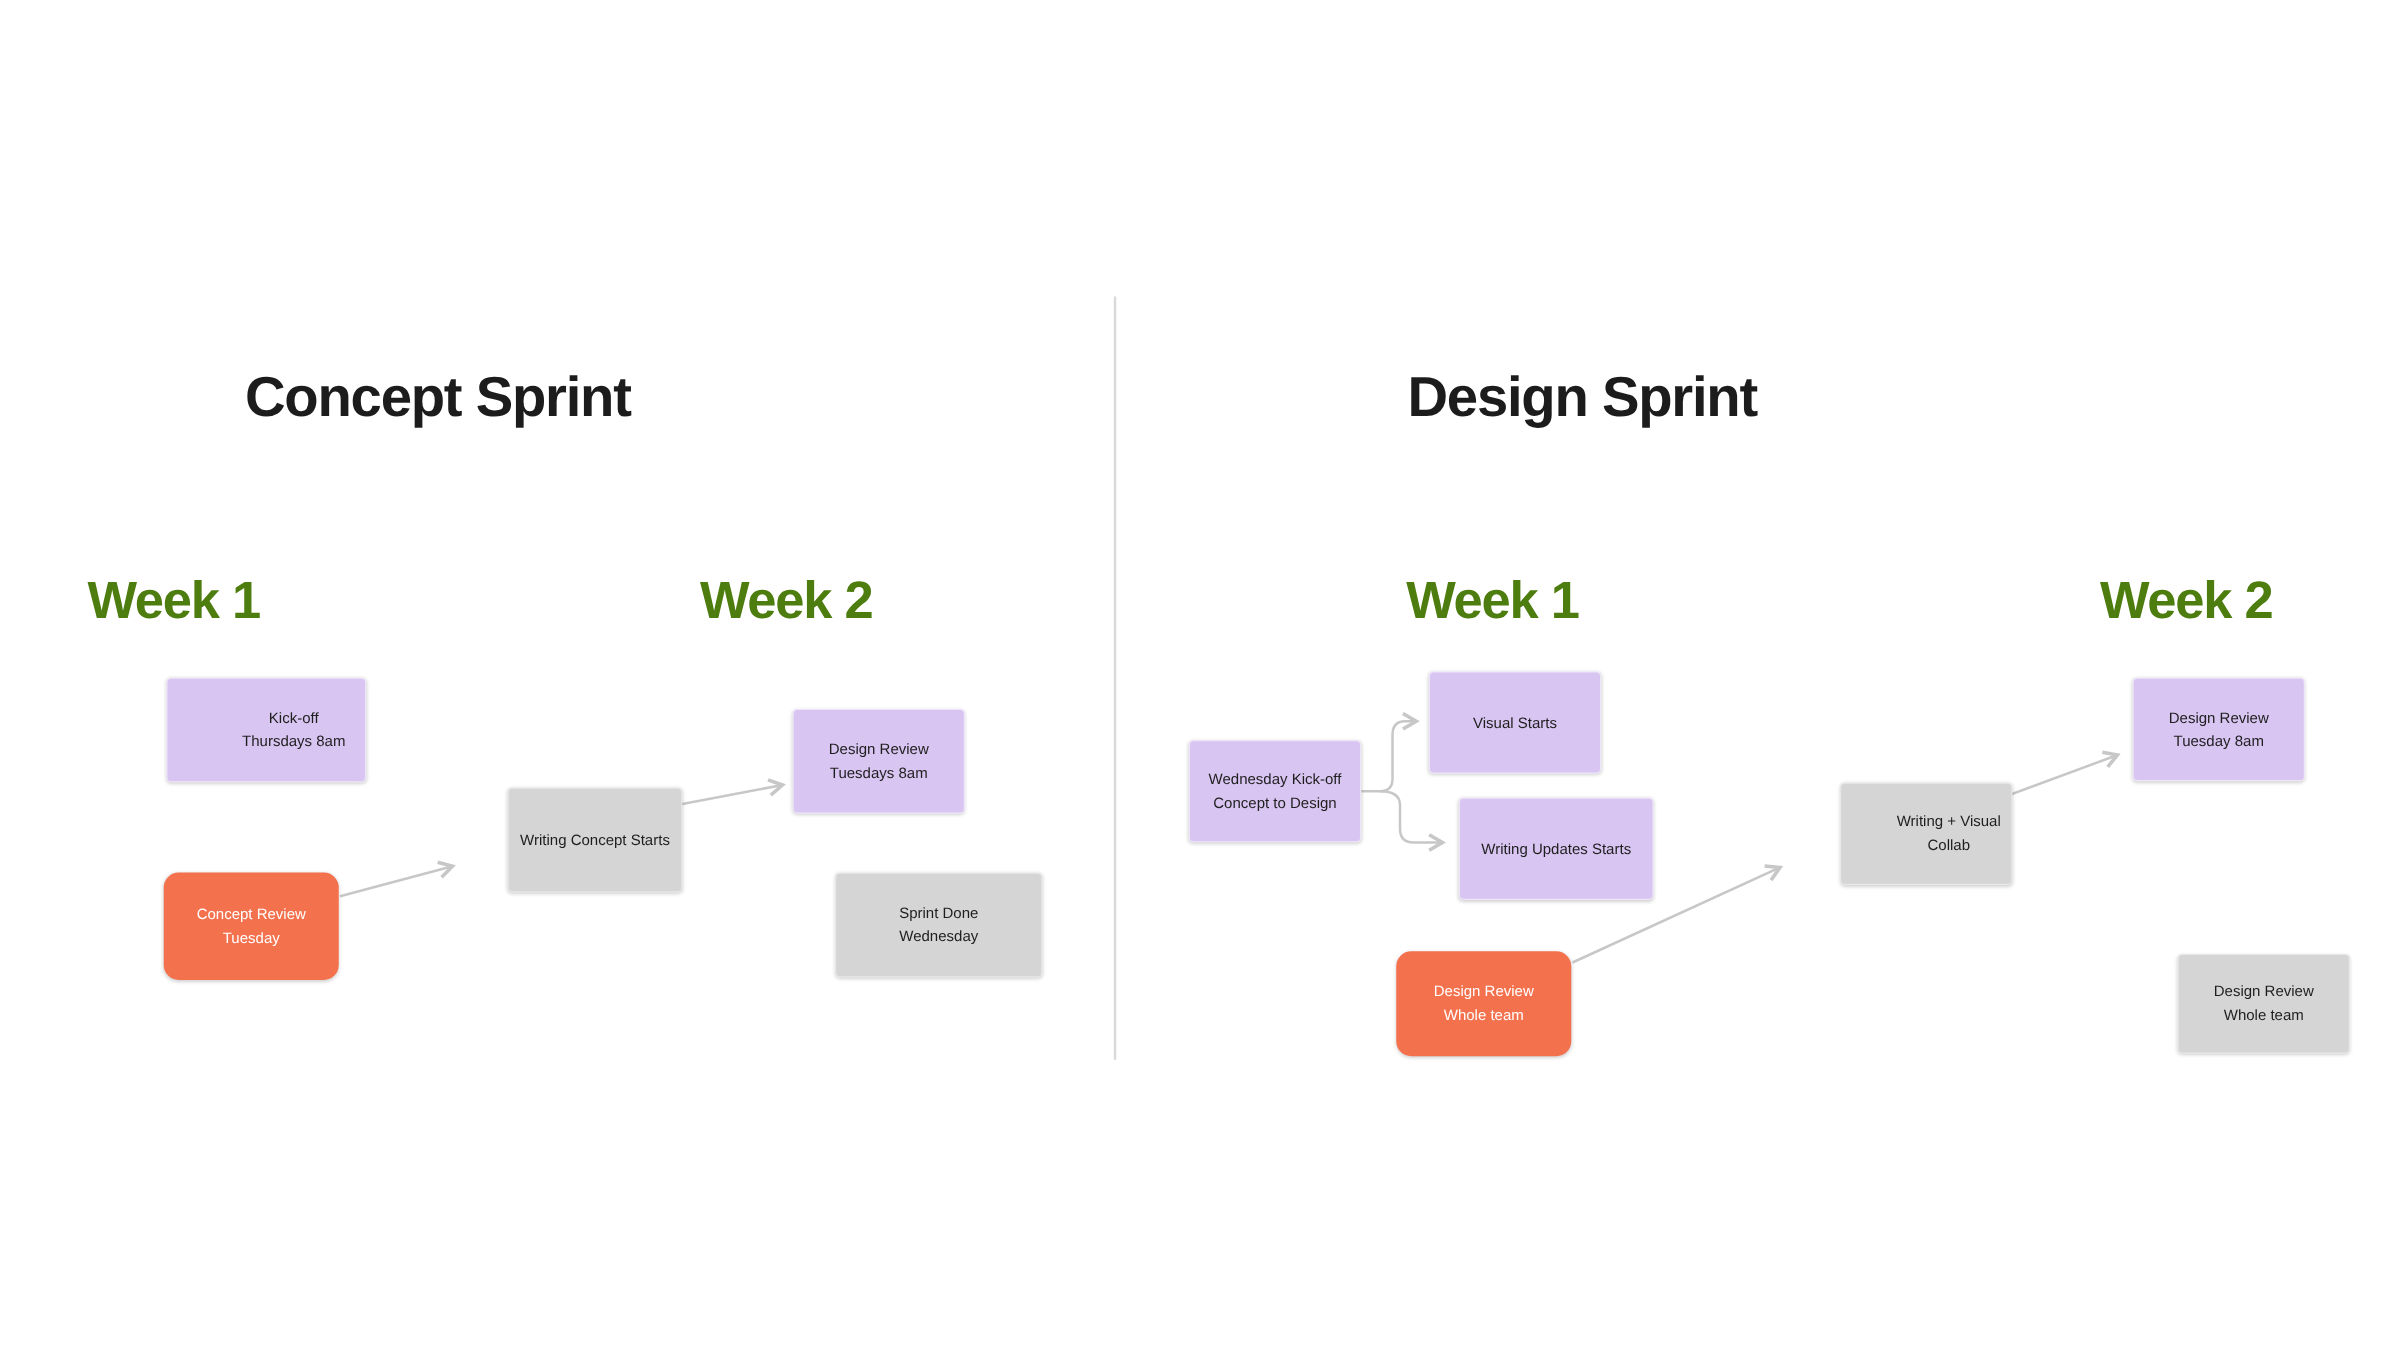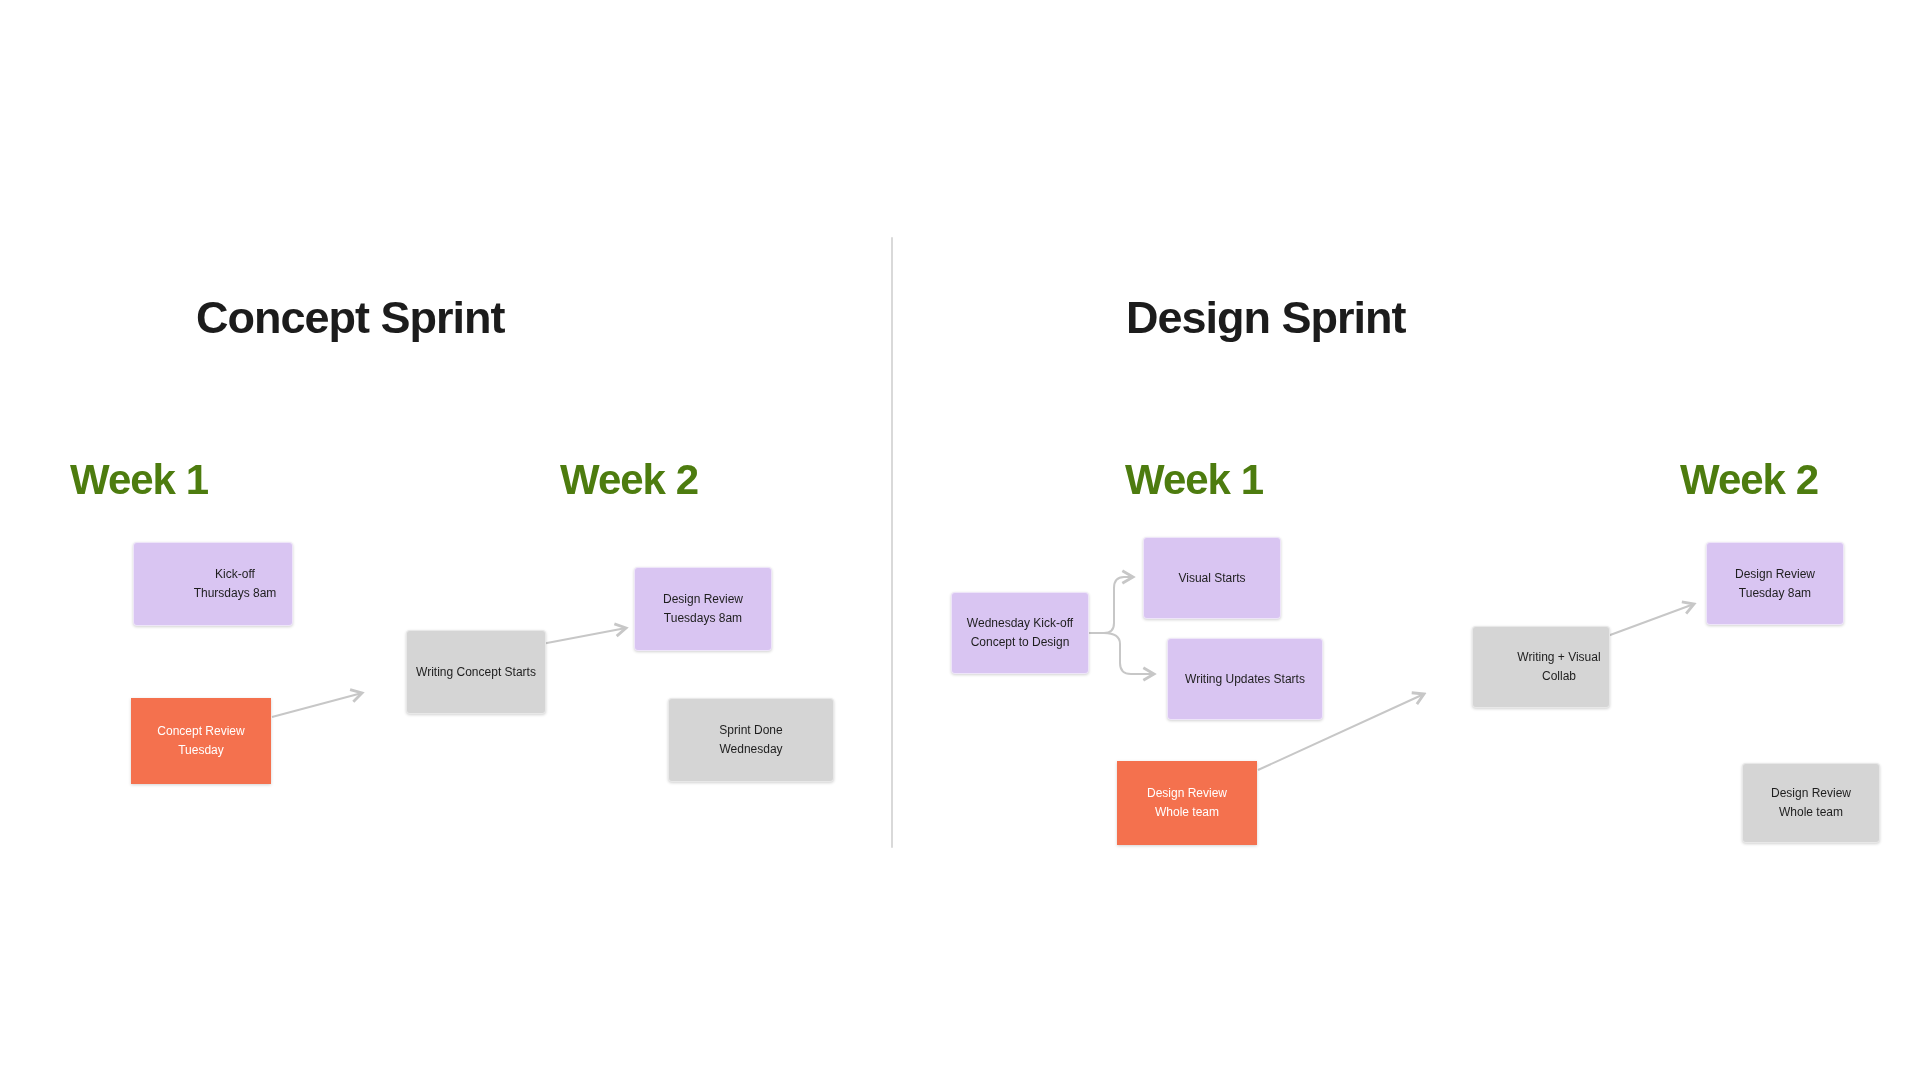--- a/index.html
+++ b/index.html
@@ -16,21 +16,21 @@
   .divider{position:absolute;width:2px;background:var(--divider);border-radius:1px;}
   .title{position:absolute;margin:0;font-size:45px;font-weight:600;letter-spacing:-1px;
          color:#1c1c1c;text-align:left;white-space:nowrap;}
   .week{position:absolute;margin:0;font-size:42px;font-weight:600;letter-spacing:-1px;
         color:#4d7c0f;white-space:nowrap;}
   .node{position:absolute;display:flex;flex-direction:column;align-items:center;justify-content:center;
         text-align:center;font-size:12px;font-weight:500;line-height:19px;color:var(--text-dark);
         border-radius:4px;box-shadow:0 1px 3px rgba(0,0,0,0.18);padding:4px;box-sizing:border-box;}
   .node--purple{background:var(--purple);border:1px solid rgba(255,255,255,0.55);}
   .node--gray{background:var(--gray);border:1px solid rgba(255,255,255,0.45);margin-left:36px;}
-  .node--orange{background:var(--orange);color:var(--text-light);border-radius:0;border:none;}
+  .node--orange{background:var(--orange);color:var(--text-light);border-radius:12px;border:none;}
   .node span{display:block;}
 </style>
 </head>
 <body>
 
 <div class="canvas">
 
   <svg class="connectors" width="1920" height="1080" viewBox="0 0 1920 1080" xmlns="http://www.w3.org/2000/svg">
     <defs>
       <marker id="arrow" viewBox="0 0 9 9" refX="7.5" refY="4.5" markerWidth="8" markerHeight="8" orient="auto">

